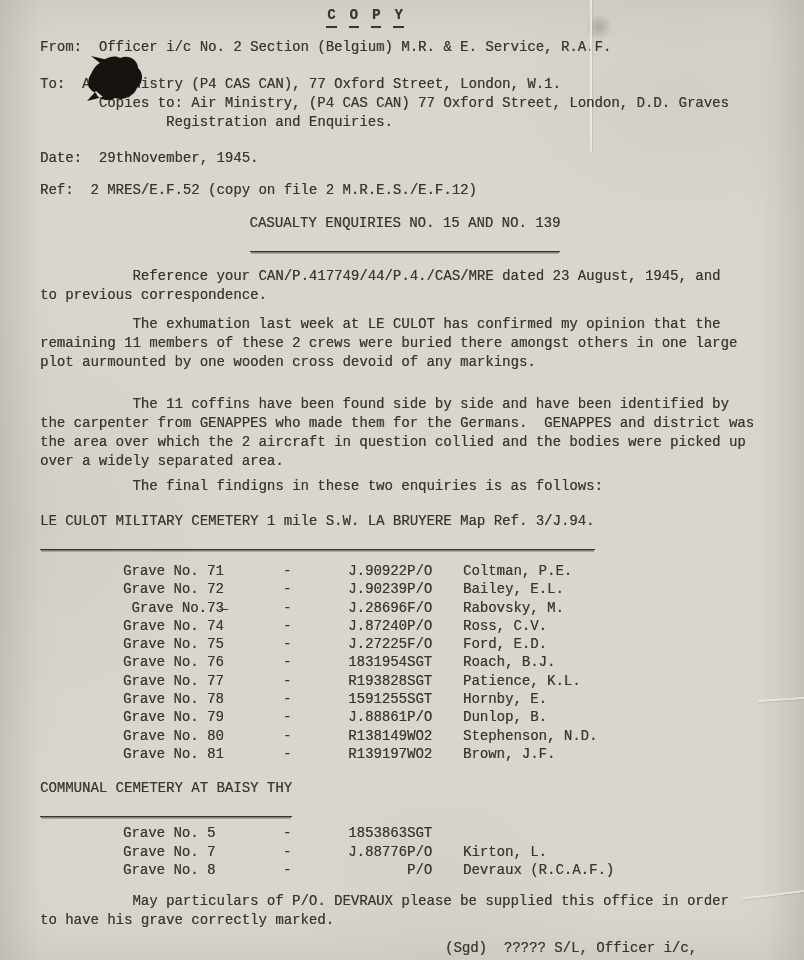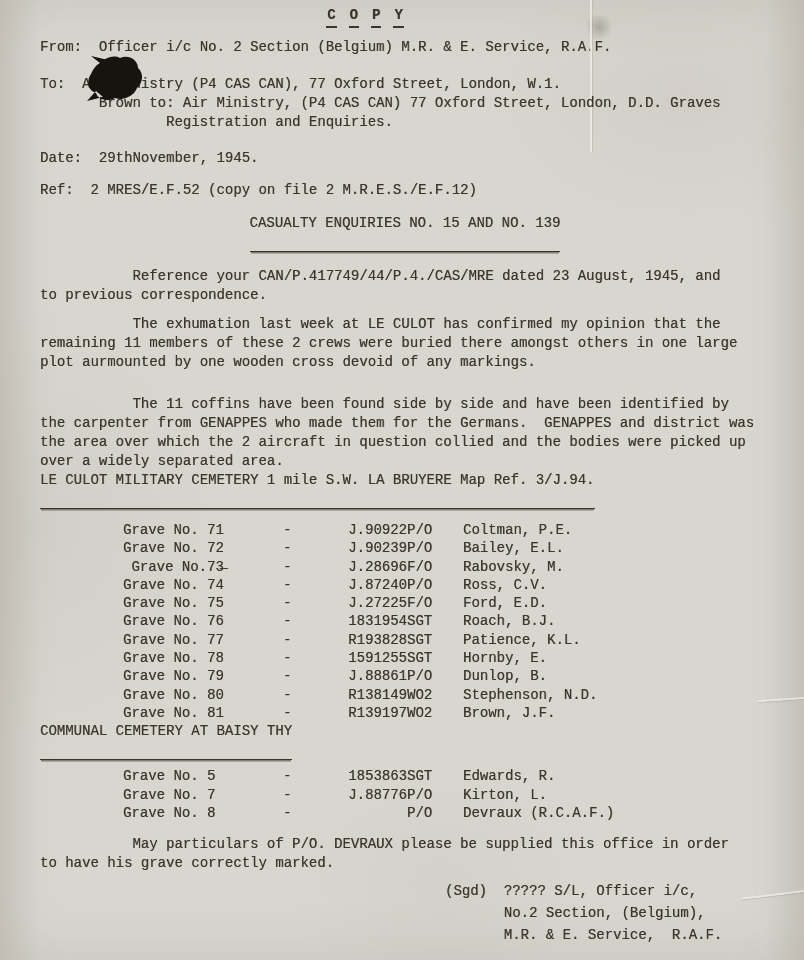--- a/index.html
+++ b/index.html
@@ -47,21 +47,21 @@
     box-shadow:0 2.5px 0 -1px rgba(58,53,45,0.55);
   }
 
   .para{width:730px;}
   .indented{text-indent:11ch;}
   .p1{margin-top:15px;}
   .p2{margin-top:10px;}
   .p3{margin-top:23px;}
   .p4{margin-top:6px;}
 
-  .section-heading{margin-top:0;}
+  .section-heading{margin-top:16px;}
   .rows{margin:12px 0 0 83px;}
   .rows.second{margin-top:7px;}
   .grave-row{display:flex;line-height:18.3px;white-space:pre;}
   .col{display:inline-block;}
   .col-grave{width:160px;}
   .col-dash{width:37px;}
   .col-num{width:87px;text-align:right;}
   .col-rank{width:56px;}
   .col-name{flex:1;}
 
@@ -97,39 +97,40 @@
 
   <p class="copy-title"><span class="letter">C</span><span class="letter">O</span><span class="letter">P</span><span class="letter">Y</span></p>
 
   <p class="from-line prewrap"><span class="label-gap2">From:</span><span>Officer i/c No. 2 Section (Belgium) M.R. &amp; E. Service, R.A.F.</span></p>
 
   <div class="to-block">
     <svg class="ink-blot" viewBox="0 0 56 46" aria-hidden="true">
       <path fill="#17130e" d="M14,8 C20,2 28,0 34,3 C44,-1 52,6 52,13 C58,18 57,28 51,33 C48,41 38,46 29,43 C22,47 12,45 10,38 C2,36 0,26 5,19 C7,14 10,10 14,8 Z M14,8 L5,1 L22,5 Z M10,36 L1,46 L17,42 Z"></path>
     </svg>
     <p class="prewrap"><span class="label-gap2">To:</span><span>Air Ministry (P4 CAS CAN), 77 Oxford Street, London, W.1.</span></p>
-    <p class="copies-line prewrap"><span class="label-gap1">Brown to:</span><span>Air Ministry, (P4 CAS CAN) 77 Oxford Street, London, D.D. Graves</span></p>
+    <p class="copies-line prewrap"><span class="label-gap1">Copies to:</span><span>Air Ministry, (P4 CAS CAN) 77 Oxford Street, London, D.D. Graves</span></p>
     <p class="registration-line prewrap"><span>Registration and Enquiries.</span></p>
   </div>
 
   <p class="date-line prewrap"><span class="label-gap2">Date:</span><span>29thNovember, 1945.</span></p>
 
   <p class="ref-line prewrap"><span class="label-gap2">Ref:</span><span>2 MRES/E.F.52 (copy on file 2 M.R.E.S./E.F.12)</span></p>
 
   <p class="subject"><span class="underlined-heading">CASUALTY ENQUIRIES NO. 15 AND NO. 139</span></p>
 
   <p class="para indented prewrap p1">Reference your CAN/P.417749/44/P.4./CAS/MRE dated 23 August, 1945, and
 to previous correspondence.</p>
   <p class="para indented prewrap p2">The exhumation last week at LE CULOT has confirmed my opinion that the
 remaining 11 members of these 2 crews were buried there amongst others in one large
 plot aurmounted by one wooden cross devoid of any markings.</p>
   <p class="para indented prewrap p3">The 11 coffins have been found side by side and have been identified by
 the carpenter from GENAPPES who made them for the Germans.  GENAPPES and district was
 the area over which the 2 aircraft in question collied and the bodies were picked up
 over a widely separated area.</p>
+  <p class="para indented prewrap p4">The final findigns in these two enquiries is as follows:</p>
 
   <div>
     <p class="section-heading"><span class="underlined-heading">LE CULOT MILITARY CEMETERY 1 mile S.W. LA BRUYERE Map Ref. 3/J.94.</span></p>
     <div class="rows">
         <div class="grave-row"><span class="col col-grave">Grave No. 71</span><span class="col col-dash">-</span><span class="col col-num">J.90922</span><span class="col col-rank">P/O</span><span class="col col-name">Coltman, P.E.</span></div>
         <div class="grave-row"><span class="col col-grave">Grave No. 72</span><span class="col col-dash">-</span><span class="col col-num">J.90239</span><span class="col col-rank">P/O</span><span class="col col-name">Bailey, E.L.</span></div>
         <div class="grave-row"><span class="col col-grave"> Grave No.73̶</span><span class="col col-dash">-</span><span class="col col-num">J.28696</span><span class="col col-rank">F/O</span><span class="col col-name">Rabovsky, M.</span></div>
         <div class="grave-row"><span class="col col-grave">Grave No. 74</span><span class="col col-dash">-</span><span class="col col-num">J.87240</span><span class="col col-rank">P/O</span><span class="col col-name">Ross, C.V.</span></div>
         <div class="grave-row"><span class="col col-grave">Grave No. 75</span><span class="col col-dash">-</span><span class="col col-num">J.27225</span><span class="col col-rank">F/O</span><span class="col col-name">Ford, E.D.</span></div>
         <div class="grave-row"><span class="col col-grave">Grave No. 76</span><span class="col col-dash">-</span><span class="col col-num">1831954</span><span class="col col-rank">SGT</span><span class="col col-name">Roach, B.J.</span></div>
@@ -137,21 +138,21 @@
         <div class="grave-row"><span class="col col-grave">Grave No. 78</span><span class="col col-dash">-</span><span class="col col-num">1591255</span><span class="col col-rank">SGT</span><span class="col col-name">Hornby, E.</span></div>
         <div class="grave-row"><span class="col col-grave">Grave No. 79</span><span class="col col-dash">-</span><span class="col col-num">J.88861</span><span class="col col-rank">P/O</span><span class="col col-name">Dunlop, B.</span></div>
         <div class="grave-row"><span class="col col-grave">Grave No. 80</span><span class="col col-dash">-</span><span class="col col-num">R138149</span><span class="col col-rank">WO2</span><span class="col col-name">Stephenson, N.D.</span></div>
         <div class="grave-row"><span class="col col-grave">Grave No. 81</span><span class="col col-dash">-</span><span class="col col-num">R139197</span><span class="col col-rank">WO2</span><span class="col col-name">Brown, J.F.</span></div>
       </div>
   </div>
 
   <div>
     <p class="section-heading"><span class="underlined-heading">COMMUNAL CEMETERY AT BAISY THY</span></p>
     <div class="rows second">
-        <div class="grave-row"><span class="col col-grave">Grave No. 5</span><span class="col col-dash">-</span><span class="col col-num">1853863</span><span class="col col-rank">SGT</span><span class="col col-name">Edwards, R.</span></div>
+        <div class="grave-row"><span class="col col-grave">Grave No. 5</span><span class="col col-dash">-</span><span class="col col-num">1853863</span><span class="col col-rank">SGT</span></div>
         <div class="grave-row"><span class="col col-grave">Grave No. 7</span><span class="col col-dash">-</span><span class="col col-num">J.88776</span><span class="col col-rank">P/O</span><span class="col col-name">Kirton, L.</span></div>
         <div class="grave-row"><span class="col col-grave">Grave No. 8</span><span class="col col-dash">-</span><span class="col col-num"></span><span class="col col-rank">P/O</span><span class="col col-name">Devraux (R.C.A.F.)</span></div>
       </div>
   </div>
 
   <p class="closing para indented prewrap">May particulars of P/O. DEVRAUX please be supplied this office in order
 to have his grave correctly marked.</p>
 
   <p class="signature">(Sgd)  ????? S/L, Officer i/c,
        No.2 Section, (Belgium),

